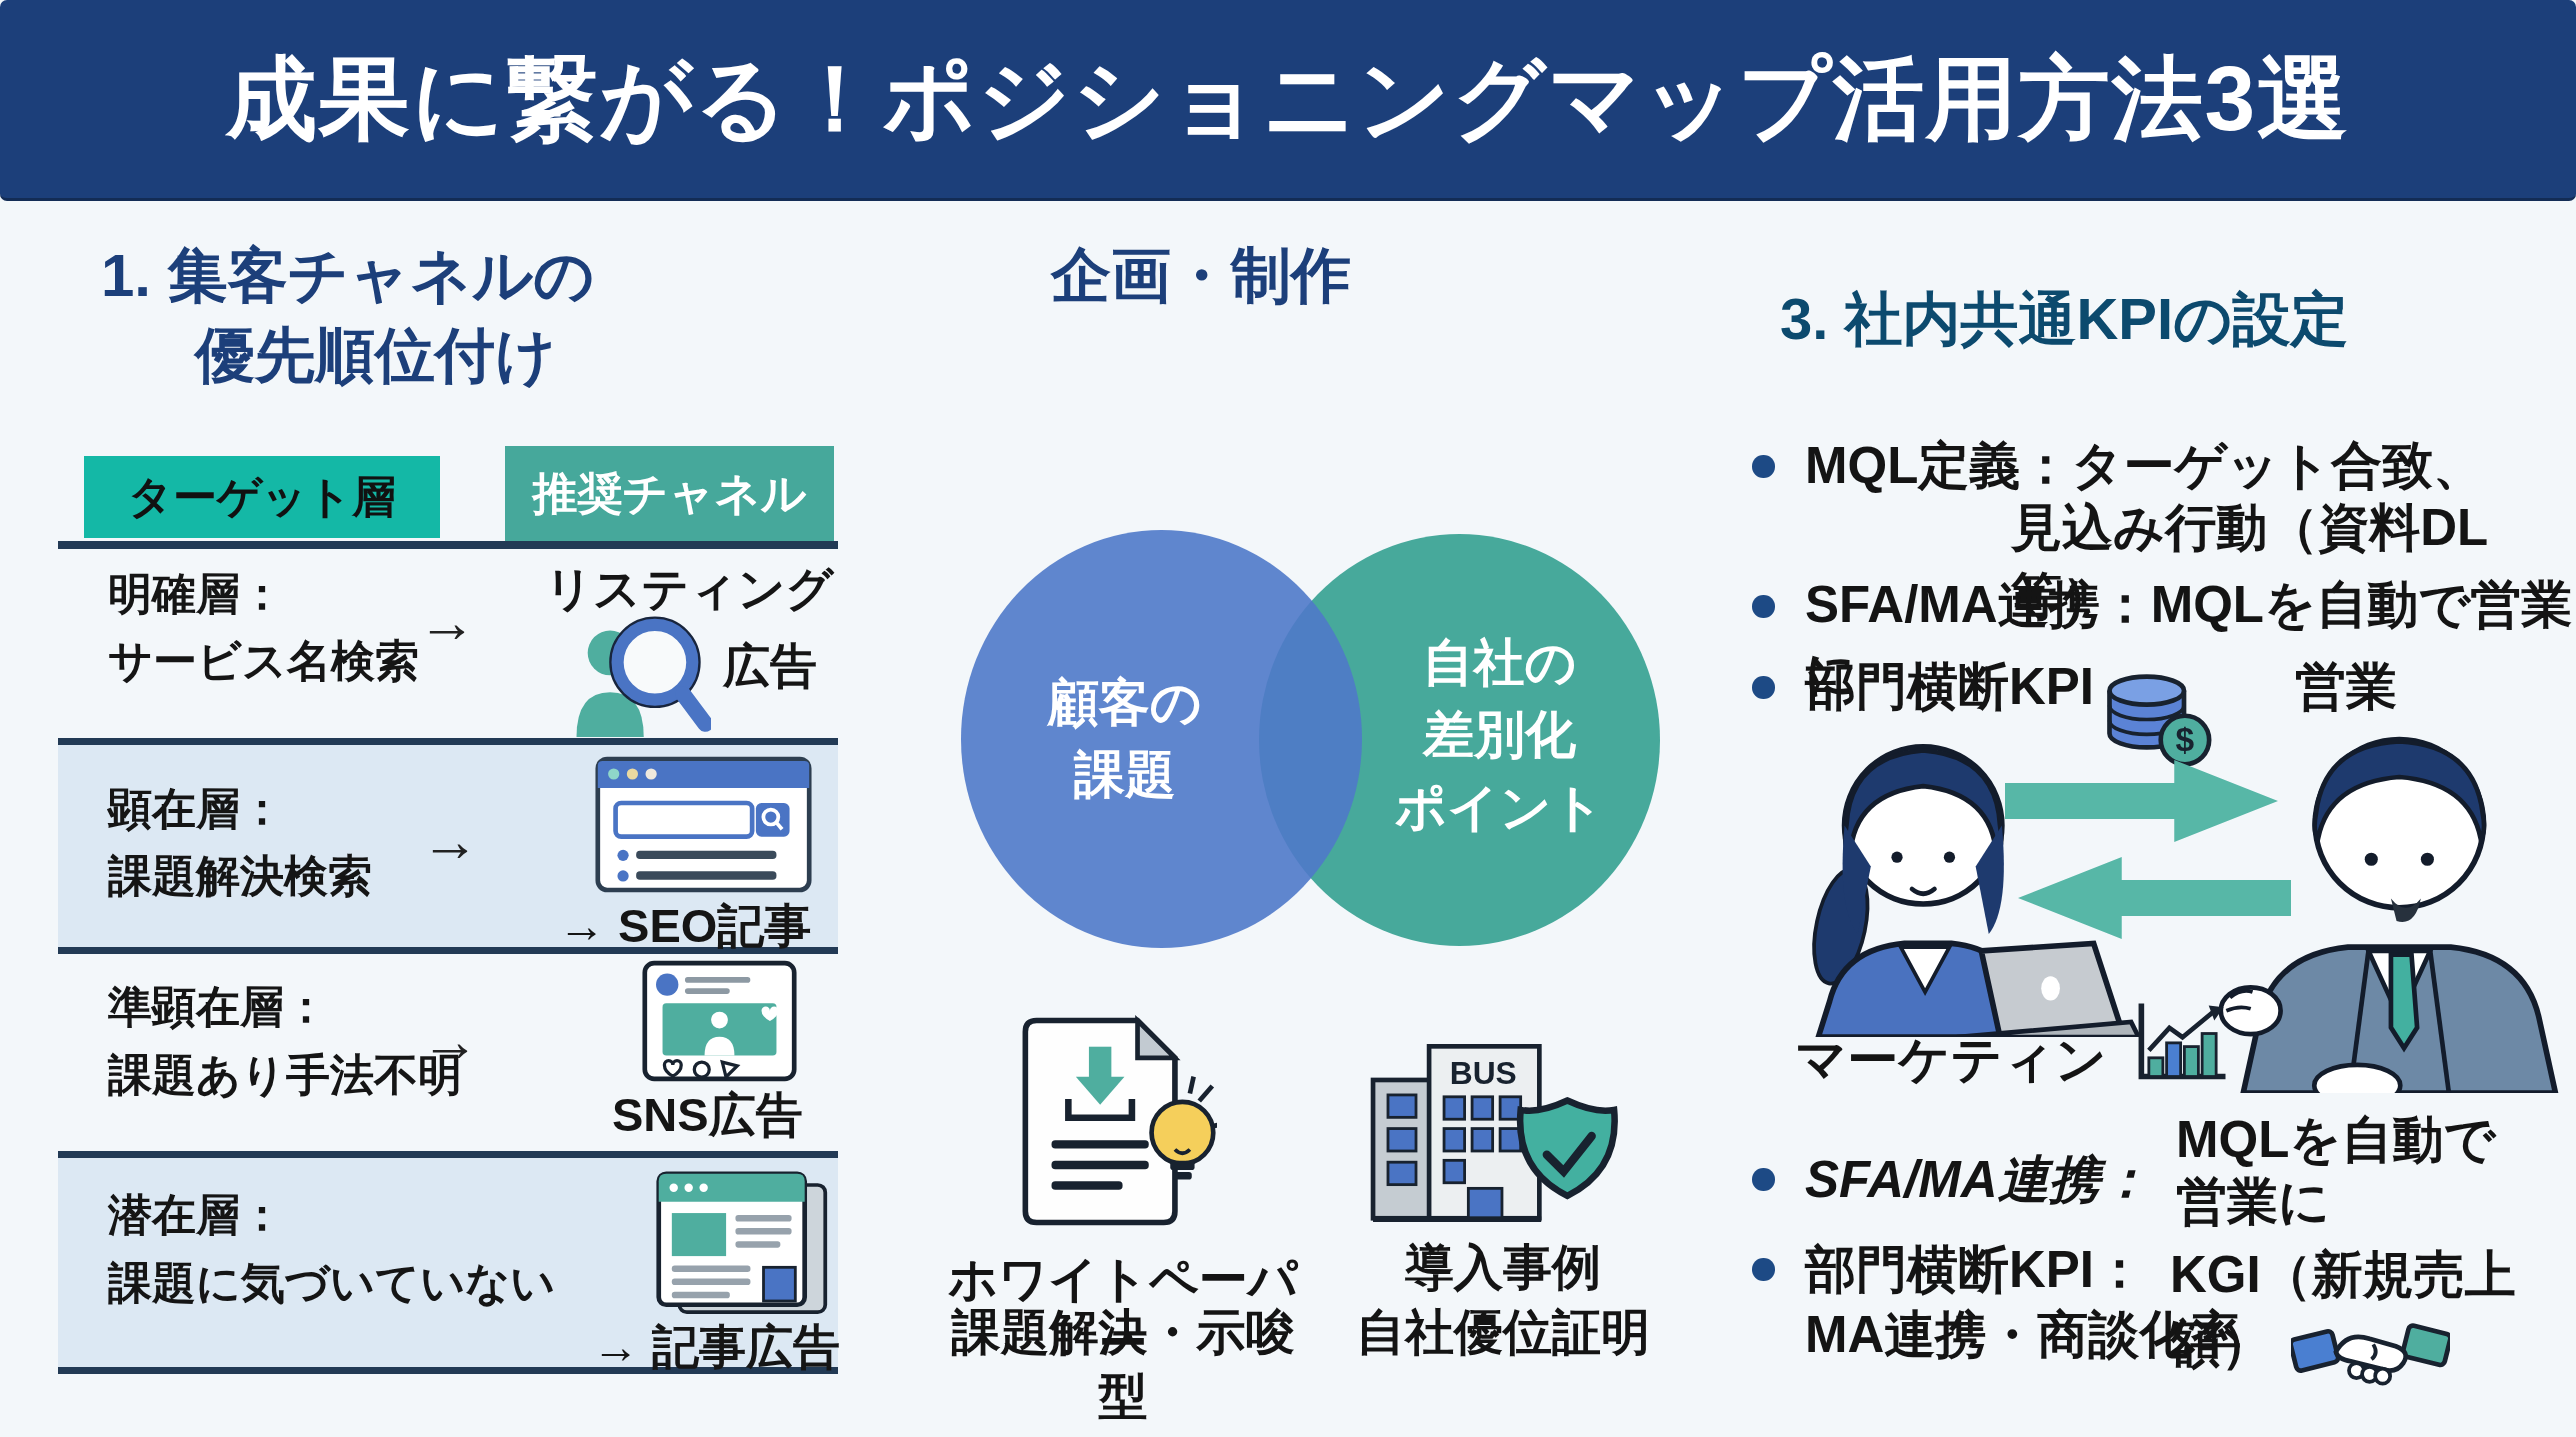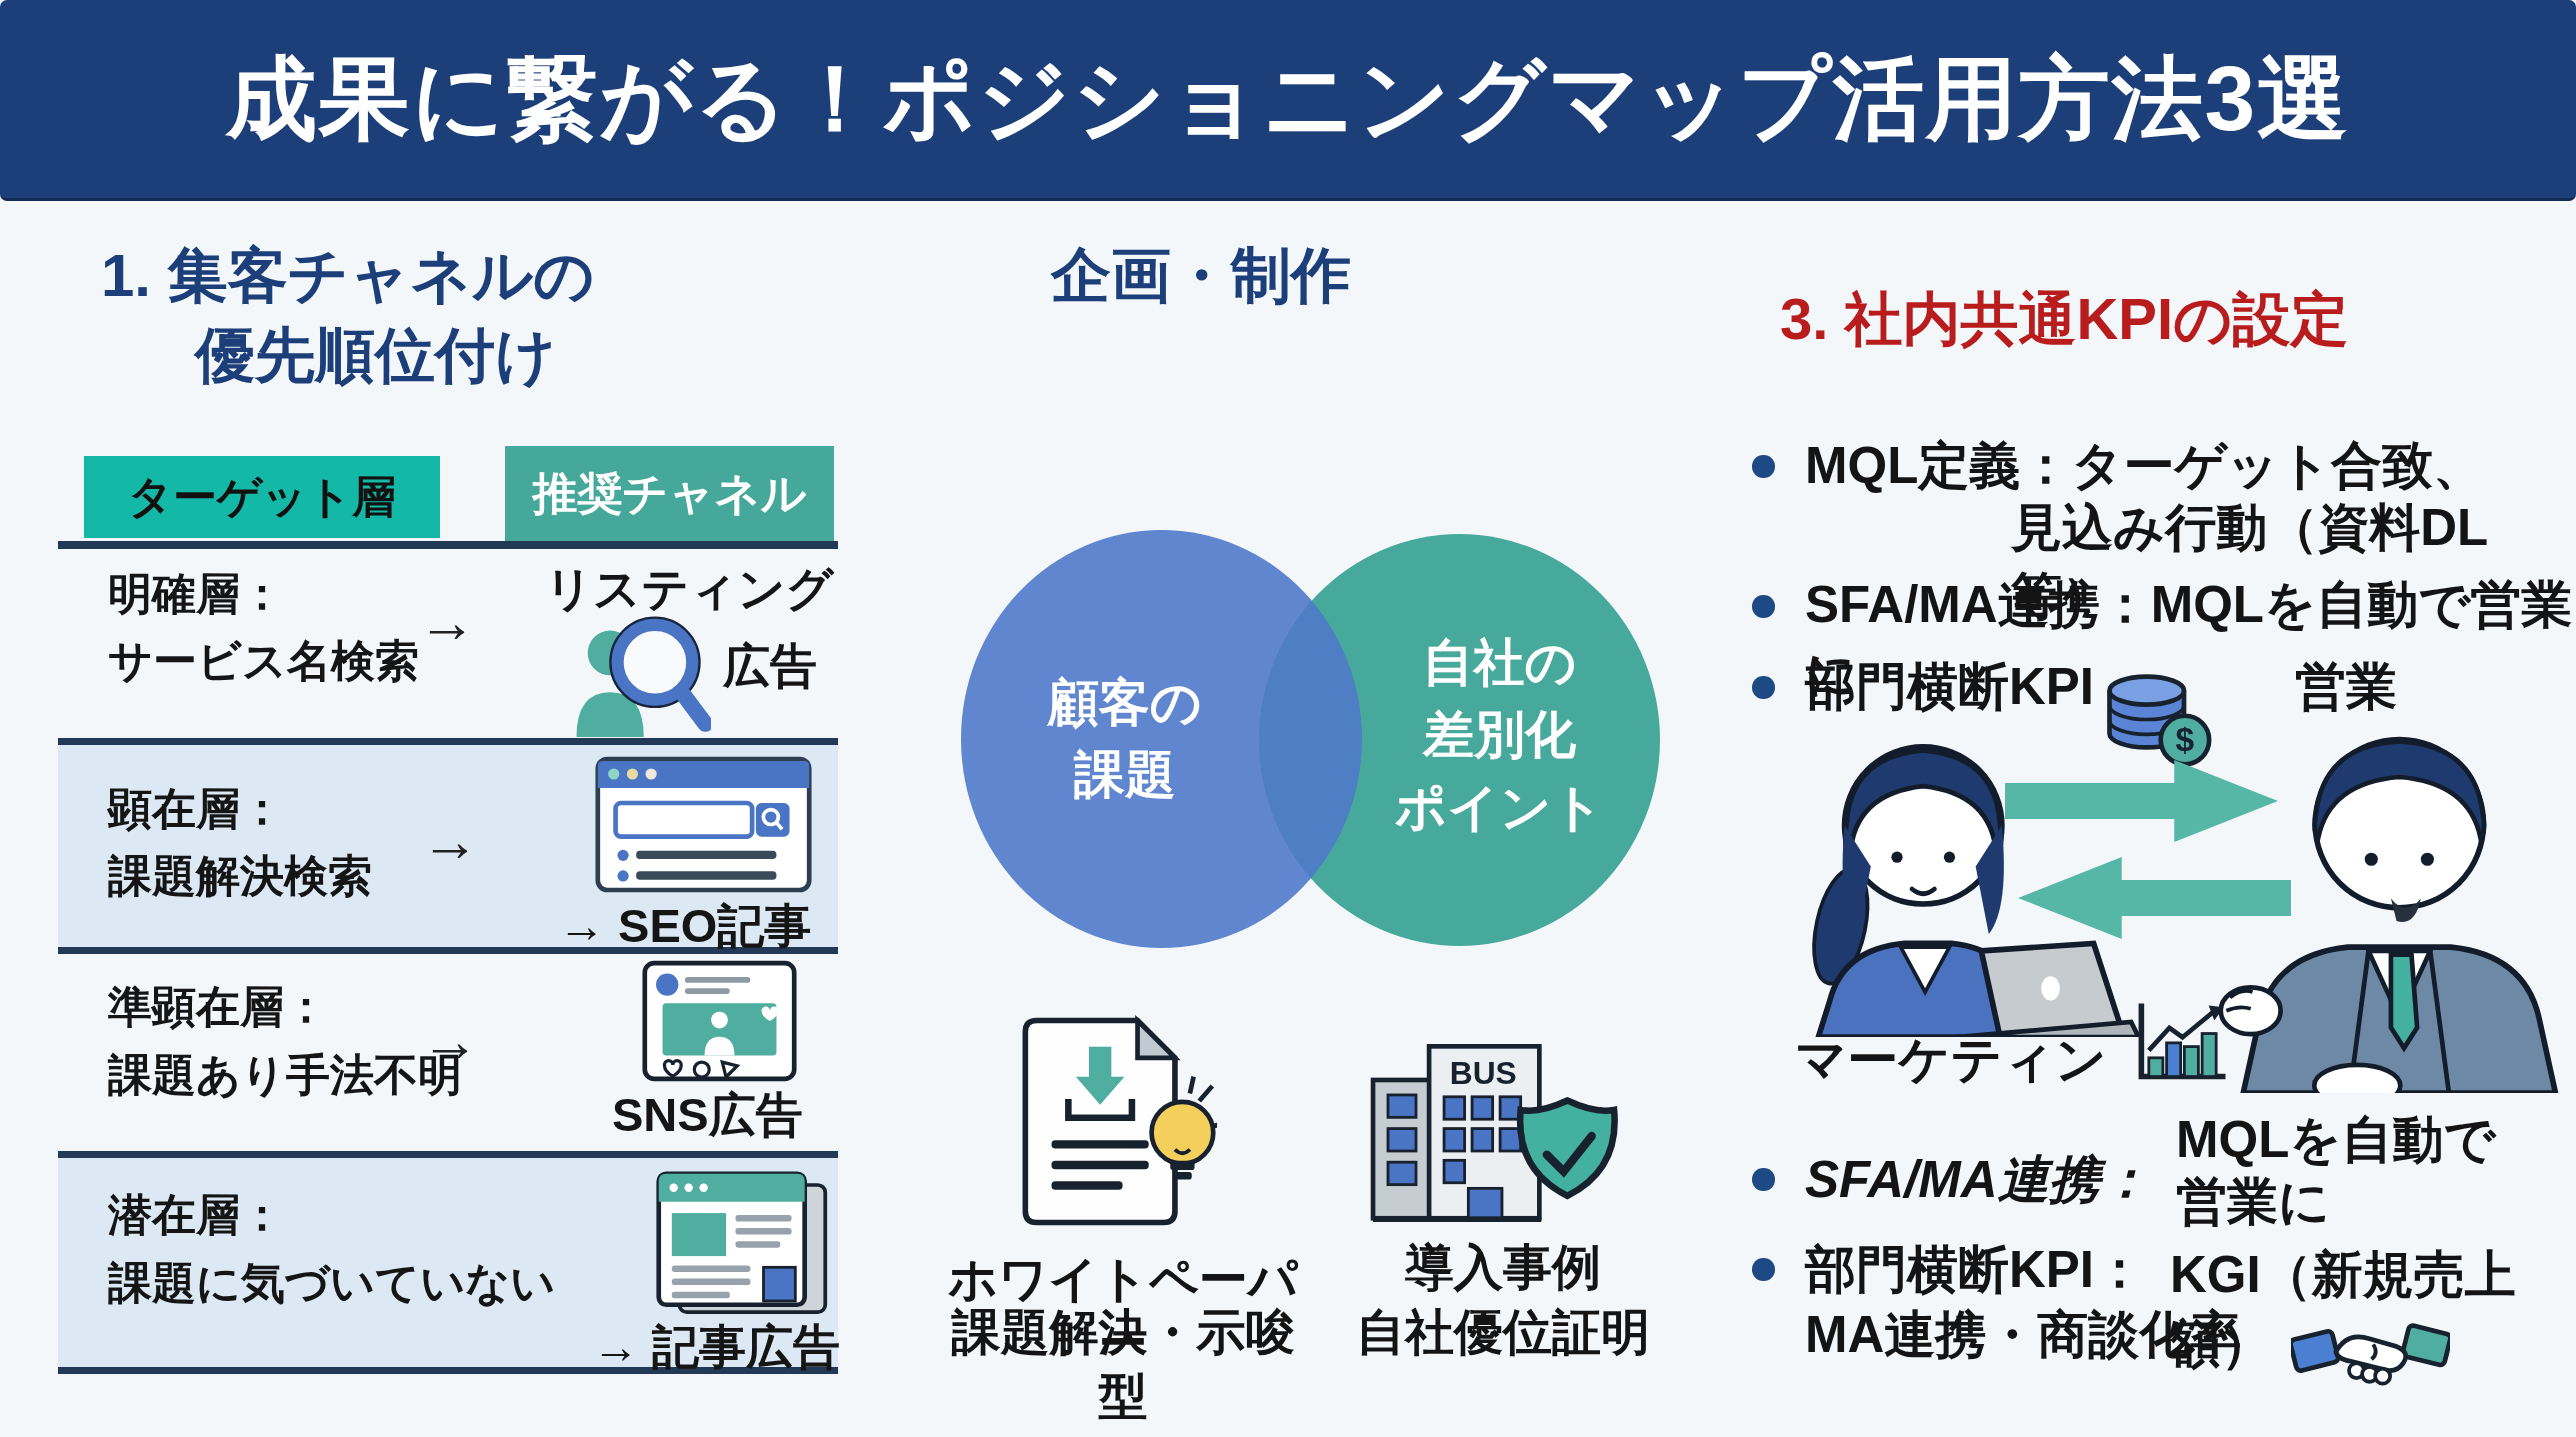--- a/index.html
+++ b/index.html
@@ -14,21 +14,21 @@
   .banner{
     left:0;top:0;width:2576px;height:198px;
     background:#1c3f7a;border-bottom:3.7px solid #132c55;
     display:flex;align-items:center;justify-content:center;border-radius:7px;
   }
   .banner h1{
     margin:0;color:#ffffff;font-size:91px;letter-spacing:1.9px;font-weight:700;
   }
   .navy-h{color:#1c3f7a;font-size:60px;line-height:1.34;}
   .navy-h .ind{padding-left:94px;display:block;}
-  .h3-head{color:#b91c1c;font-size:58px;}
+  .h3-head{color:#0c4a6e;font-size:58px;}
   .cell-txt{font-size:44px;line-height:1.55;color:#151515;}
   .chan-txt{font-size:47px;color:#151515;}
   .arrow-glyph{font-size:58px;color:#222;}
   .th-left{background:#14b8a6;display:flex;align-items:center;justify-content:center;font-size:44px;color:#111;}
   .th-right{background:#46a89b;display:flex;align-items:center;justify-content:center;font-size:45px;color:#fff;}
   .tbl-line{background:#223a55;}
   .row-hl{background:#dce8f3;}
   .venn-ell{border-radius:50%;}
   .venn-txt{color:#fff;font-size:51px;line-height:1.42;text-align:center;}
   .lab-lg{font-size:49px;color:#141414;text-align:center;line-height:1.3;}

